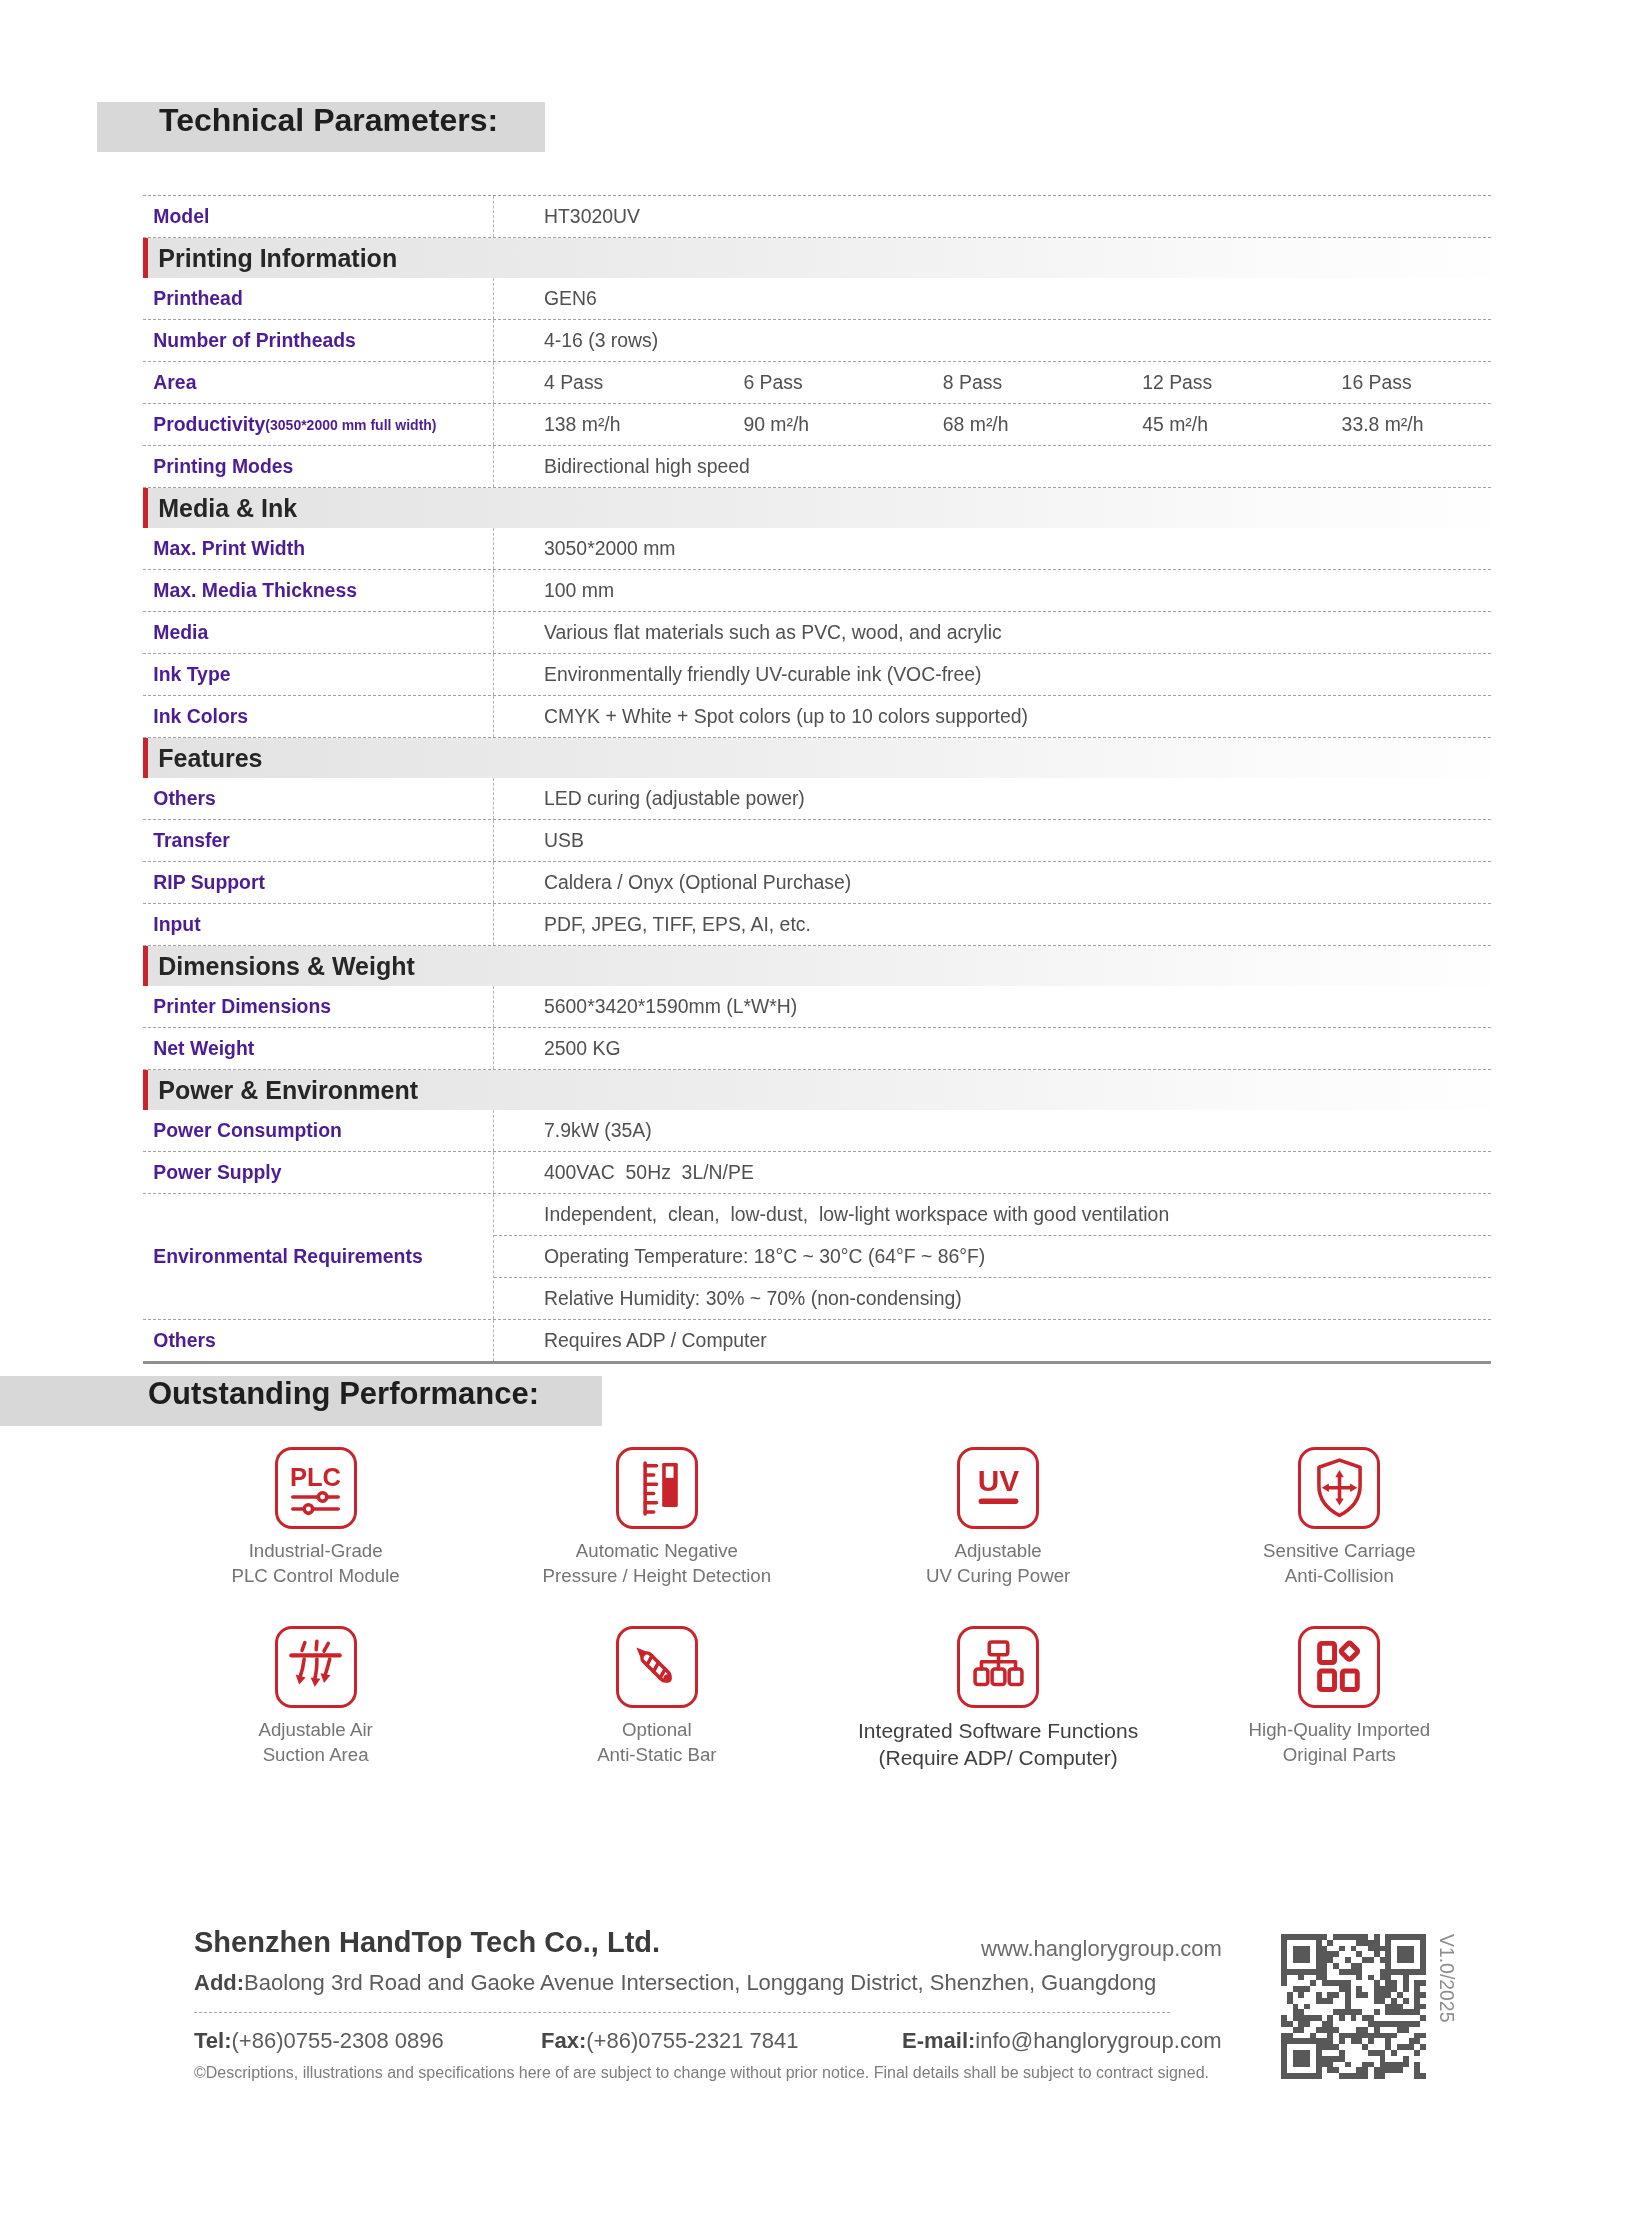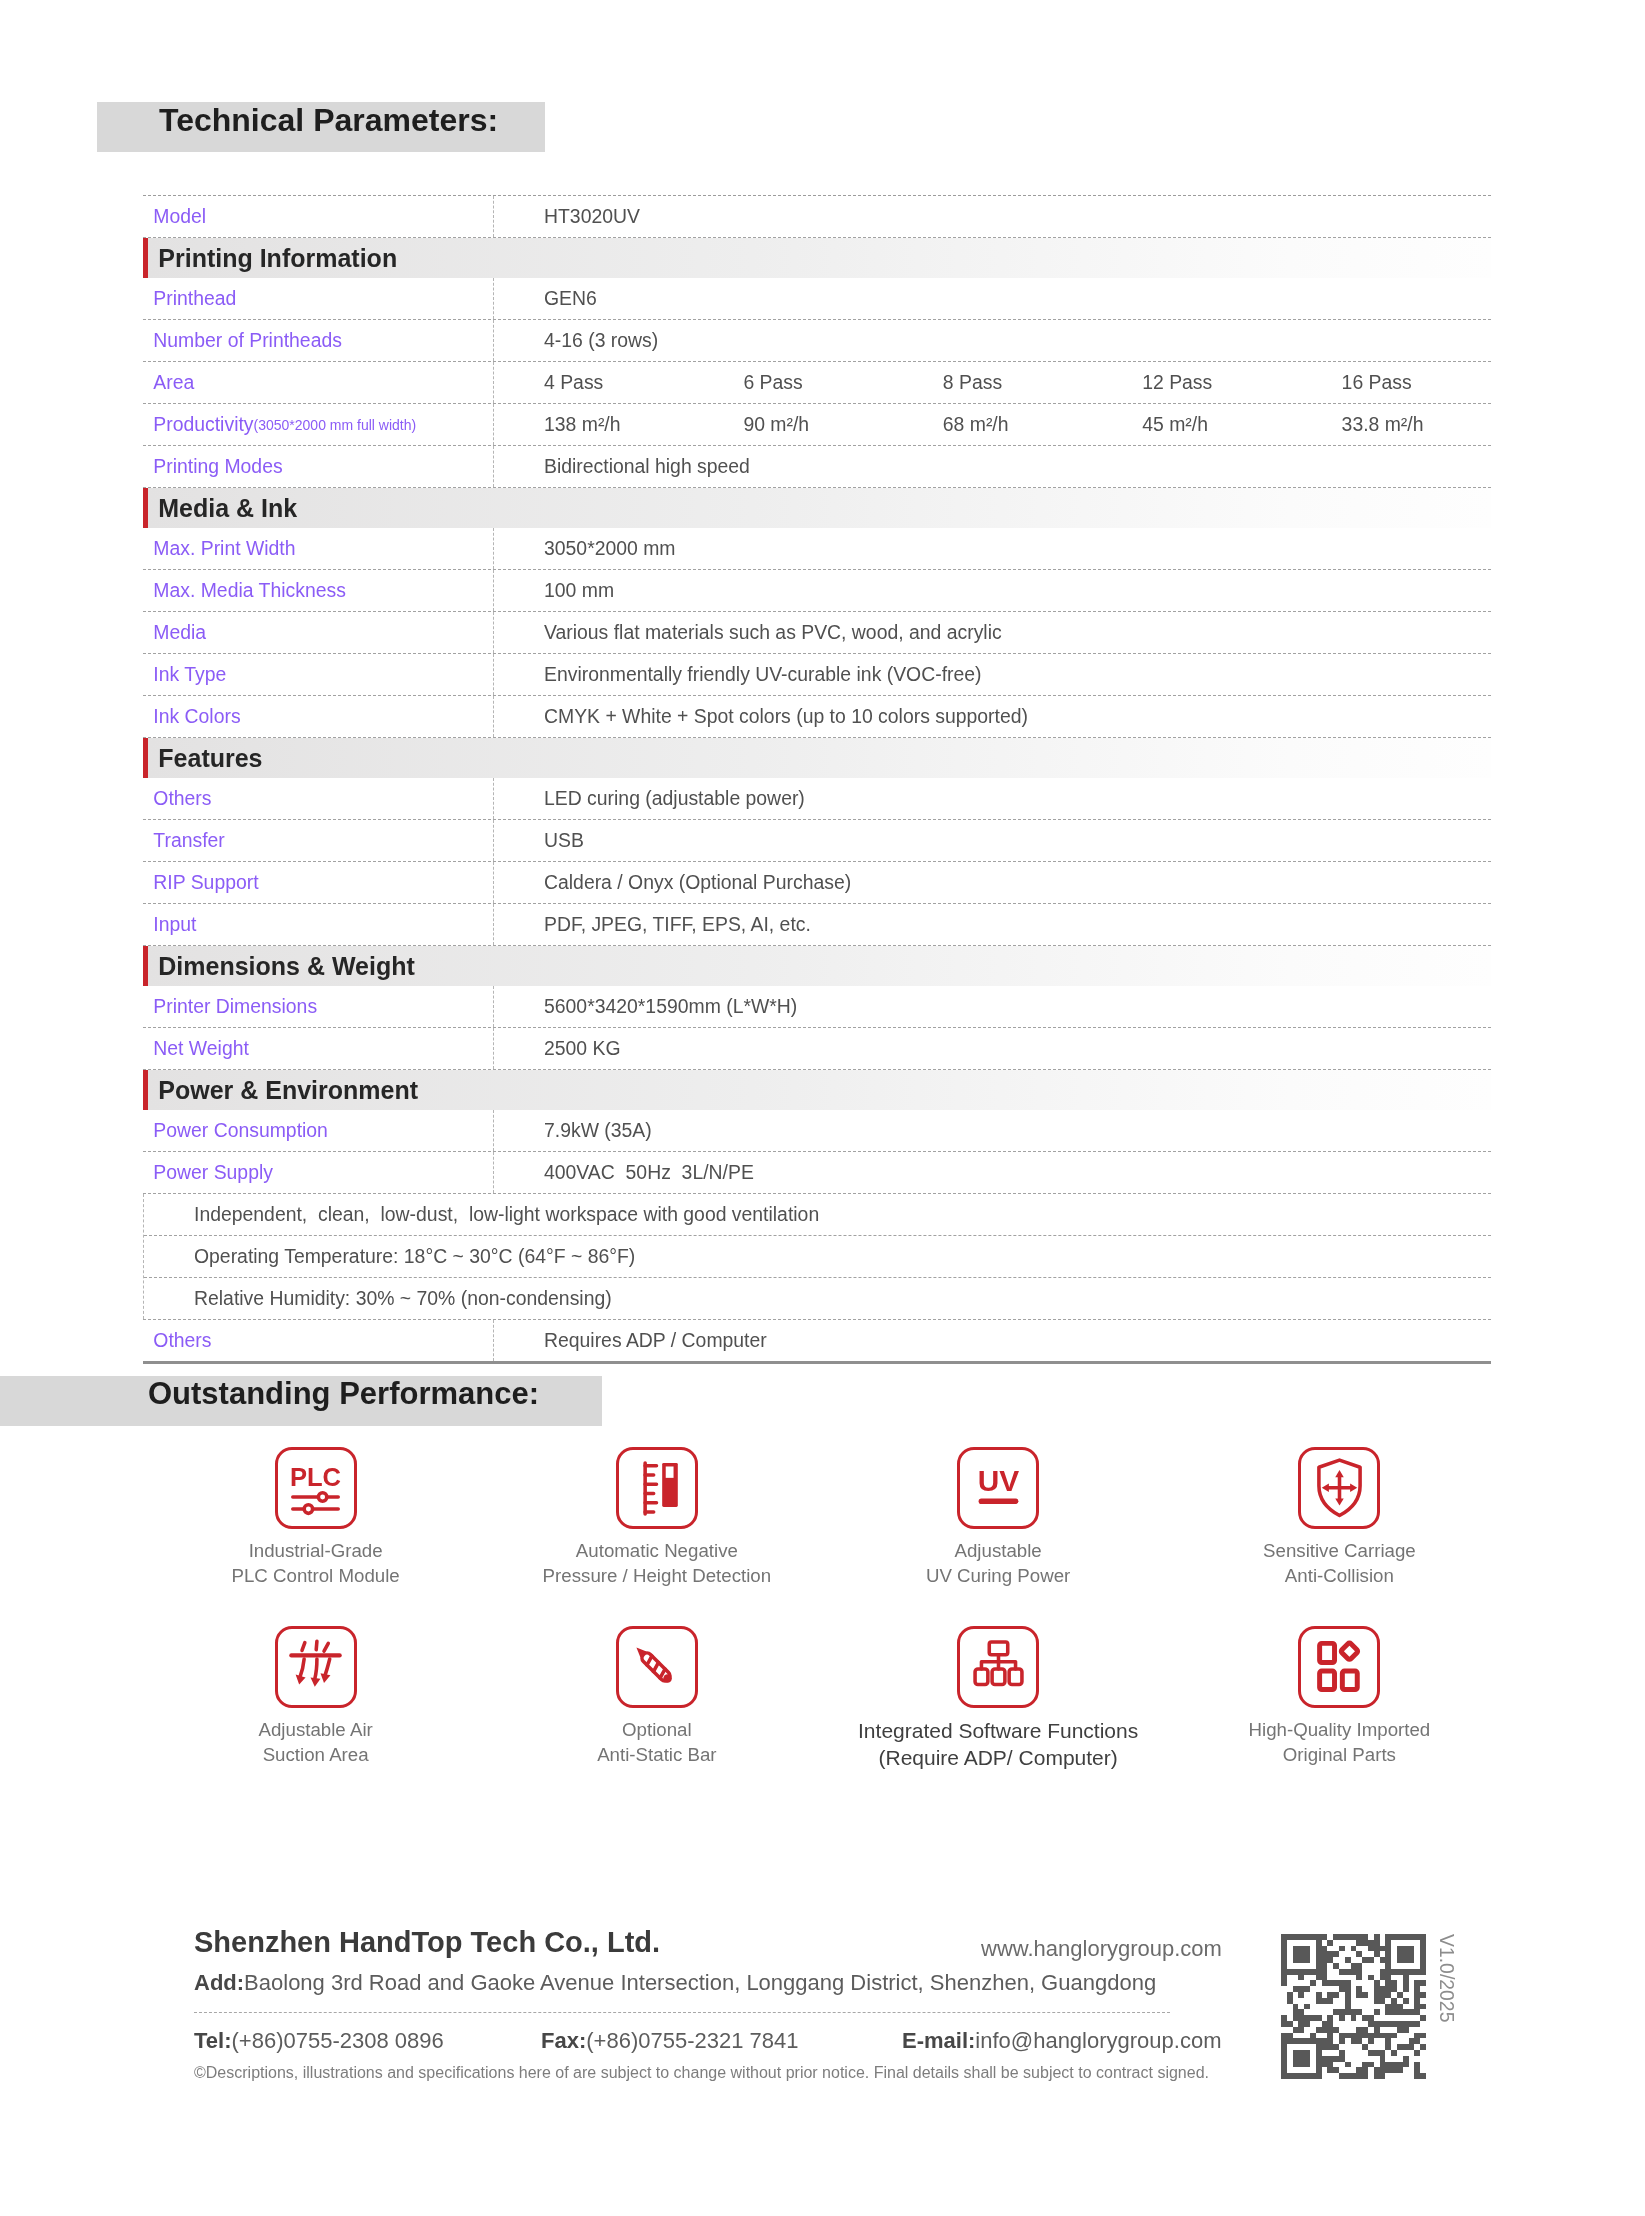--- a/index.html
+++ b/index.html
@@ -13,21 +13,21 @@
   #title1 .t{padding-left:62px;font-size:32px;}
   #title2{left:0;top:1376px;width:602px;height:50px;}
   #title2 .t{padding-left:148px;font-size:31px;}
 
   
   .spec{position:absolute;left:143px;top:195px;width:1348px;
         border-top:1.9px dashed #9c9c9c;border-bottom:3.2px solid #8f8f8f;}
   .trow{display:flex;min-height:41px;border-bottom:1.9px dashed #a2a2a2;}
   .trow:last-child{border-bottom:none;}
   .trow .lbl{width:350px;display:flex;align-items:center;padding-left:10.3px;box-sizing:border-box;
-             font-size:19.4px;color:#8b5cf6;white-space:pre-wrap;}
+             font-size:19.4px;color:#4c1d95;white-space:pre-wrap;font-weight:bold;}
   .trow .lbl .note{font-size:14px;}
   .trow .val{flex:1;display:flex;align-items:center;border-left:1.3px dashed #b5b5b5;
              padding-left:50px;font-size:19.4px;color:#505050;white-space:pre-wrap;}
   .trow.cols .val{display:grid;grid-template-columns:repeat(5,1fr);padding-left:0;align-items:center;}
   .trow.cols .val span{padding-left:50px;}
   .trow.grp .val{flex-direction:column;align-items:stretch;padding-left:0;}
   .trow.grp .sub{min-height:41px;display:flex;align-items:center;padding-left:50px;
                  border-bottom:1.9px dashed #a2a2a2;white-space:pre-wrap;}
   .trow.grp .sub:last-child{border-bottom:none;}
   .sec{min-height:40px;display:flex;align-items:center;padding-left:10.3px;
@@ -157,20 +157,21 @@
       </div>
       <div class="trow">
         <div class="lbl"><span>Power Consumption</span></div>
         <div class="val"><span>7.9kW (35A)</span></div>
       </div>
       <div class="trow">
         <div class="lbl"><span>Power Supply</span></div>
         <div class="val"><span>400VAC  50Hz  3L/N/PE</span></div>
       </div>
       <div class="trow grp">
+        <div class="lbl"><span>Environmental Requirements</span></div>
         <div class="val"><div class="sub">Independent,  clean,  low-dust,  low-light workspace with good ventilation</div><div class="sub">Operating Temperature: 18°C ~ 30°C (64°F ~ 86°F)</div><div class="sub">Relative Humidity: 30% ~ 70% (non-condensing)</div></div>
       </div>
       <div class="trow">
         <div class="lbl"><span>Others</span></div>
         <div class="val"><span>Requires ADP / Computer</span></div>
       </div>
     </div>
 
   <div id="title2" class="titlebar">
     <span class="t">Outstanding Performance:</span>

